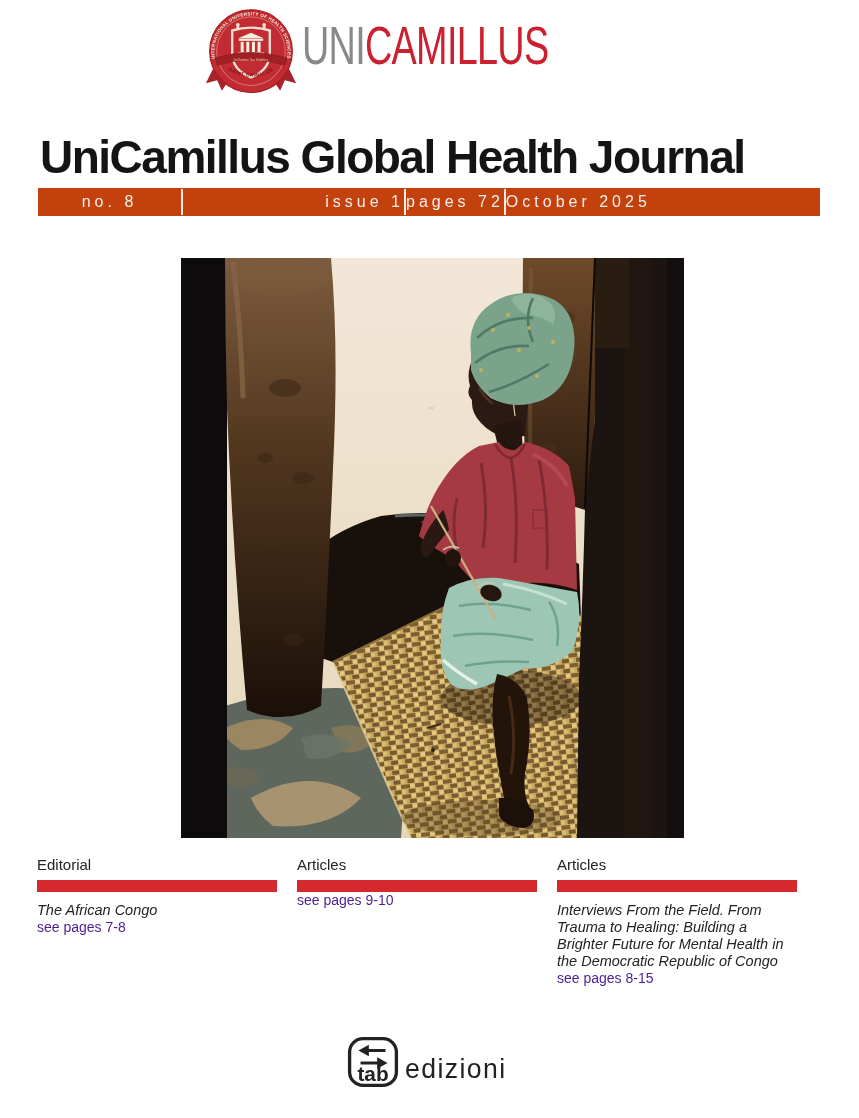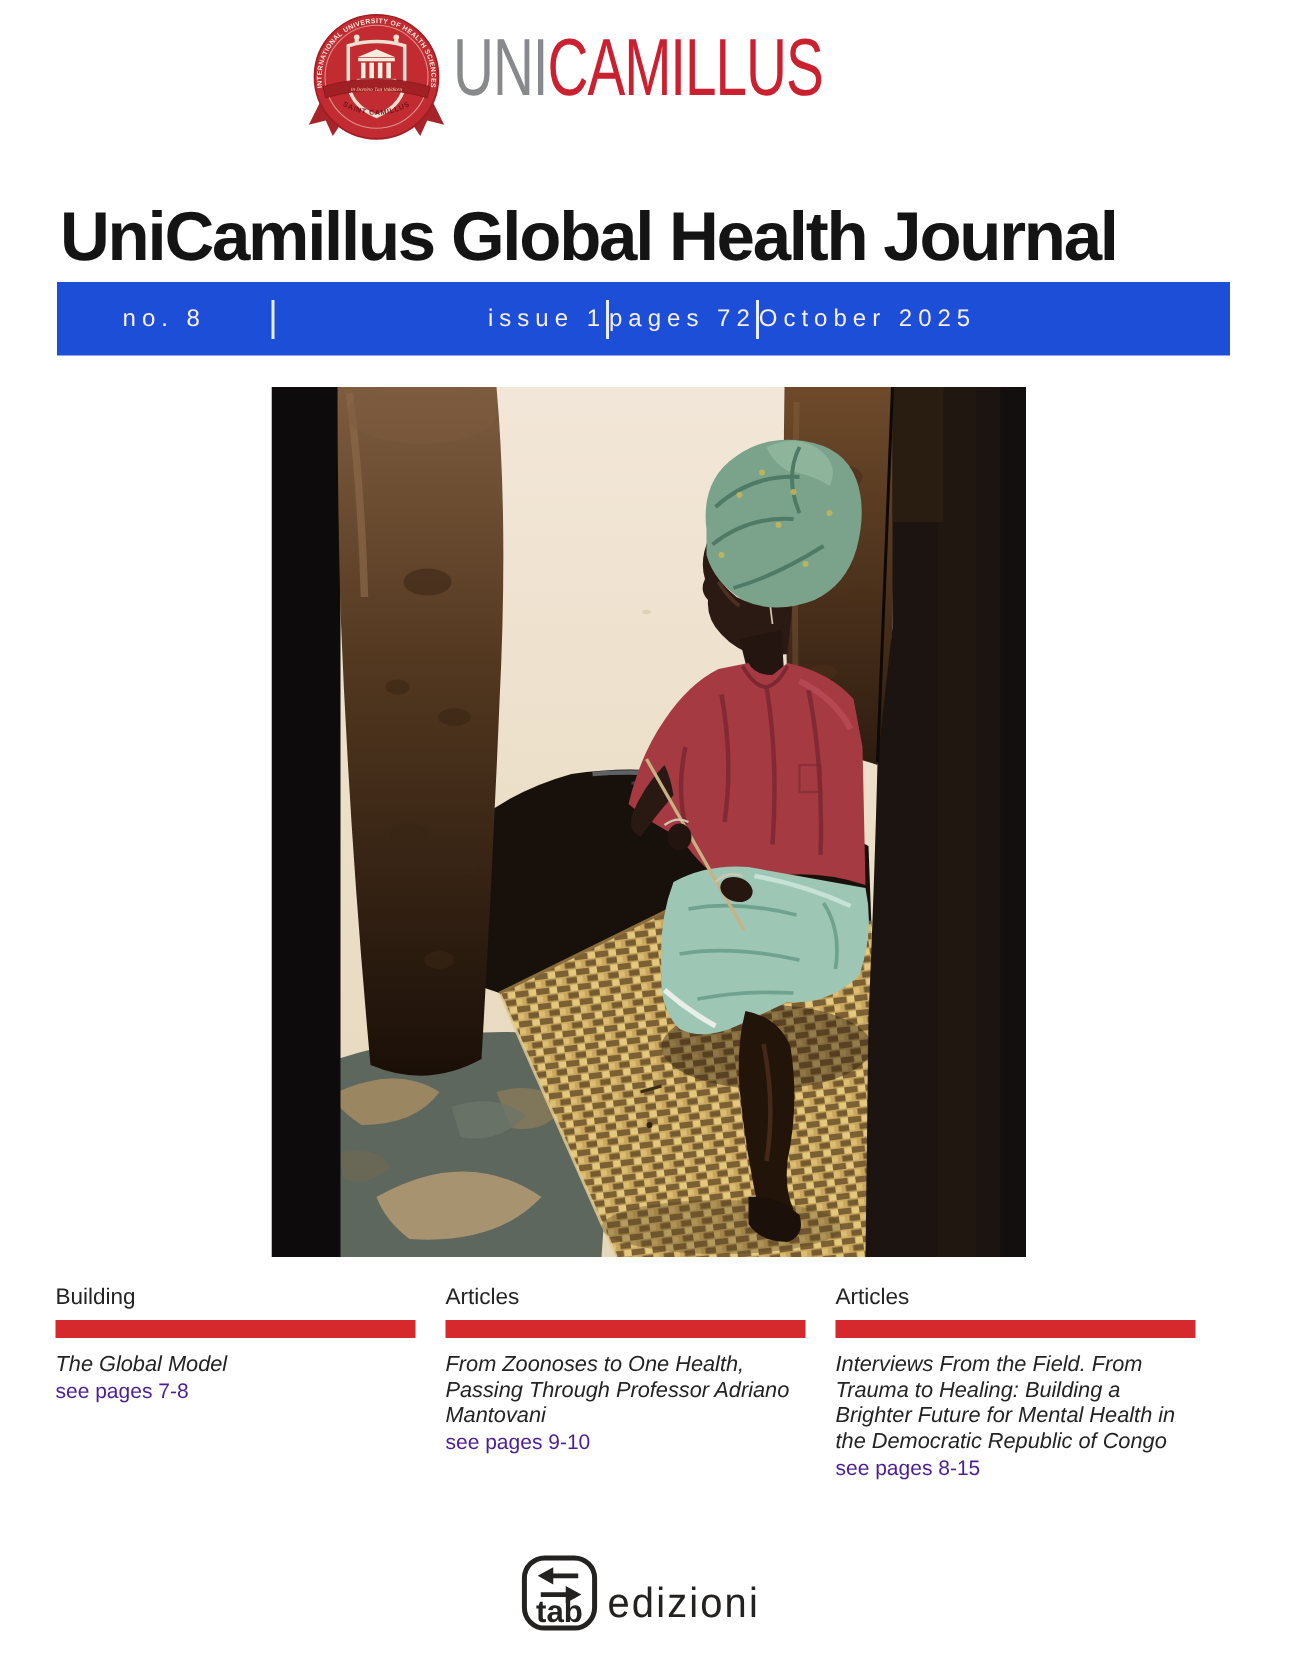--- a/index.html
+++ b/index.html
@@ -13,21 +13,21 @@
             transform:scaleX(0.70);transform-origin:left center;position:relative;top:-9px;
             white-space:nowrap;}
   .wm-uni{color:#87898c;}
   .wm-camillus{color:#cb2030;}
 
   
   .journal-title{position:absolute;left:40px;top:99px;font-size:46px;font-weight:700;
                  letter-spacing:-1.5px;color:#141414;white-space:nowrap;}
 
   
-  .issue-bar{position:absolute;left:38px;top:188px;width:782px;height:49px;background:#1d4ed8;
+  .issue-bar{position:absolute;left:38px;top:188px;width:782px;height:28px;background:#c2410c;
              display:flex;align-items:center;}
   .bcell{color:#f7efec;font-size:16px;letter-spacing:4px;text-align:center;}
   .bcell:nth-of-type(1){flex:0 0 143px;}
   .bcell:nth-of-type(2){flex:0 0 220px;}
   .bcell:nth-of-type(3){flex:0 0 221px;text-align:right;}
   .bcell:nth-of-type(4){flex:0 0 192px;}
   .bdiv{width:2px;height:26px;background:rgba(255,255,255,.9);}
 
   
   .photo{position:absolute;left:181px;top:258px;width:503px;height:580px;}
@@ -247,29 +247,28 @@
         <path d="M296 330 Q304 322 314 326" stroke="#ccc6b2" stroke-width="1.5" fill="none"></path>
         <path d="M316 416 Q338 420 346 440 Q352 478 344 516 Q342 536 348 548 Q338 560 326 554 Q316 510 312 468 Q310 438 316 416 Z" fill="#231409"></path>
         <path d="M328 438 Q336 478 330 516" stroke="#4e2e1c" stroke-width="3" opacity=".8" fill="none"></path>
         <path d="M318 540 Q336 538 352 552 Q356 566 344 570 Q326 570 318 558 Z" fill="#1c100a"></path>
       </g>
     </svg>
   </div>
 
   <div class="contents">
     <div class="col">
-      <div class="sec">Building</div>
+      <div class="sec">Editorial</div>
       <div class="rule"></div>
-      <div class="ttl">The Global Model</div>
+      <div class="ttl">The African Congo</div>
       <div class="pgs">see pages 7-8</div>
     </div>
     <div class="col">
       <div class="sec">Articles</div>
       <div class="rule"></div>
-      <div class="ttl">From Zoonoses to One Health, Passing Through Professor Adriano Mantovani</div>
       <div class="pgs">see pages 9-10</div>
     </div>
     <div class="col">
       <div class="sec">Articles</div>
       <div class="rule"></div>
       <div class="ttl">Interviews From the Field. From Trauma to Healing: Building a Brighter Future for Mental Health in the Democratic Republic of Congo</div>
       <div class="pgs">see pages 8-15</div>
     </div>
   </div>
 

